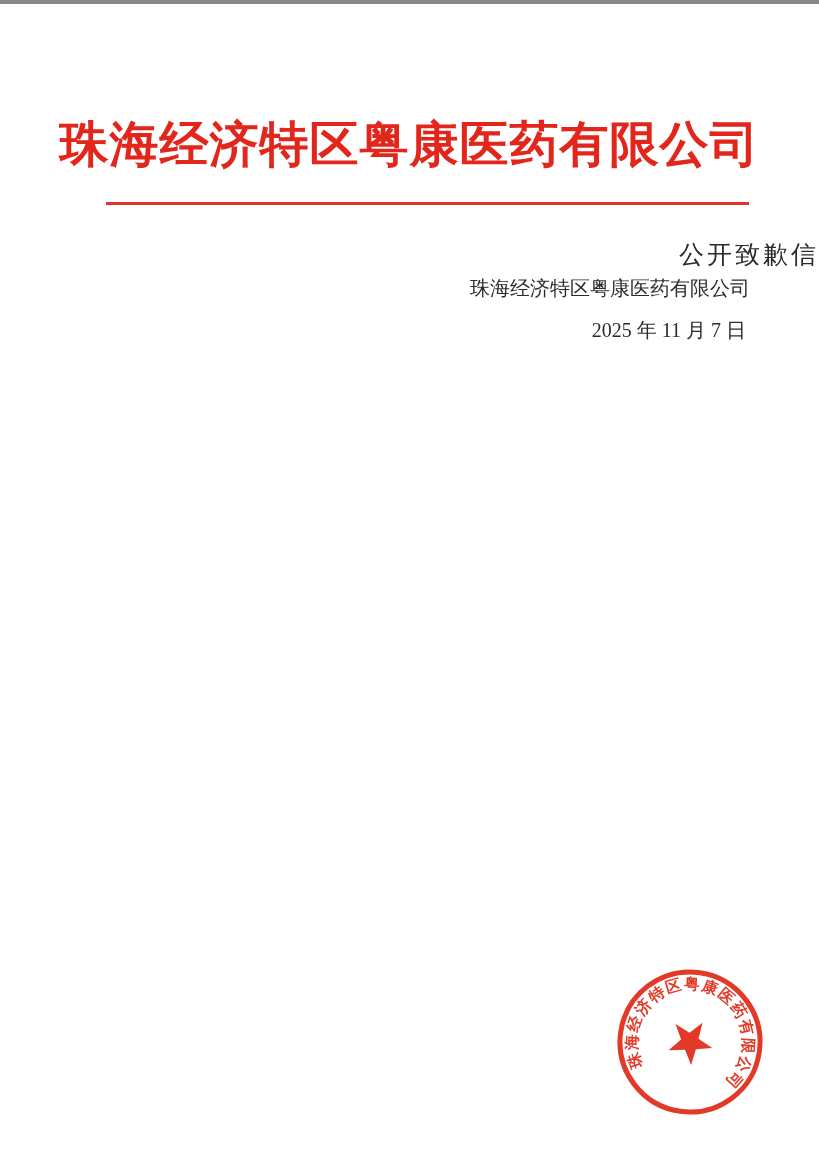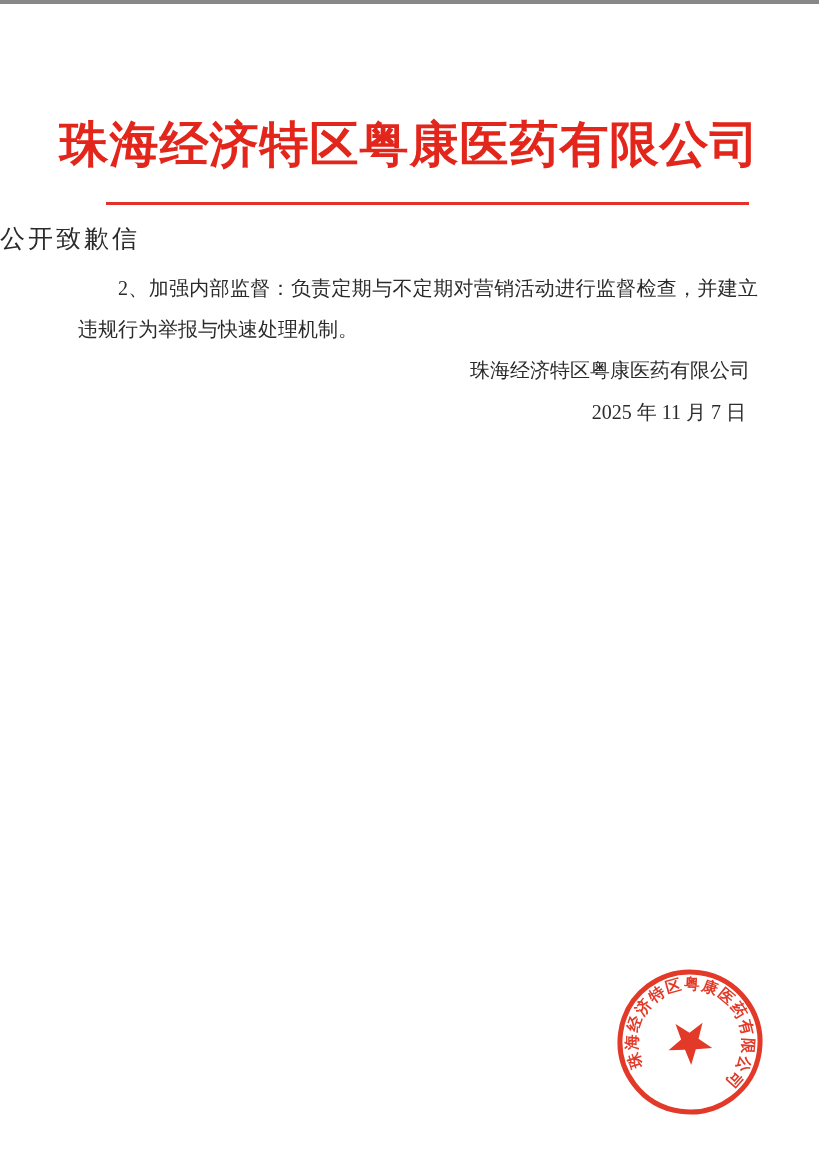--- a/index.html
+++ b/index.html
@@ -24,22 +24,22 @@
     font-family: "Liberation Serif", "DejaVu Serif", serif;
   }
   .header-rule {
     position: absolute;
     top: 198px; left: 106px;
     width: 643px; height: 3px;
     background: var(--rule-red, #e23229);
   }
   .doc-title {
     position: absolute;
-    top: 218px; left: 0; right: 0;
-    text-align: left;
+    top: 234px; left: 0; right: 0;
+    text-align: right;
     font-size: 25px;
     letter-spacing: 3px;
     color: var(--body-text, #2b2b2b);
   }
   .body-text {
     position: absolute;
     left: 78px; top: 264px;
     width: 680px;
     font-size: 20px;
     color: var(--body-text, #2b2b2b);
@@ -77,21 +77,20 @@
 
 <div class="page">
 
   <div class="letterhead">珠海经济特区粤康医药有限公司</div>
 
   <div class="header-rule"></div>
 
   <div class="doc-title">公开致歉信</div>
 
   <div class="body-text">
-    <p class="sec-b">2、加强内部监督：负责定期与不定期对营销活动进行监督检查，并建立违规行为举报与快速处理机制。</p>
     <p class="sec-b signature">珠海经济特区粤康医药有限公司</p>
     <p class="sec-b date-line">2025 年 11 月 7 日</p>
   </div>
 
   <svg class="seal" viewBox="0 0 160 160">
     <g transform="rotate(8 80 80)">
       <circle class="seal-ring" cx="80" cy="80" r="70"></circle>
       <defs>
         <path id="sealArc" d="M 36.6 110.4 A 53 53 0 1 1 123.4 110.4" fill="none"></path>
       </defs>

